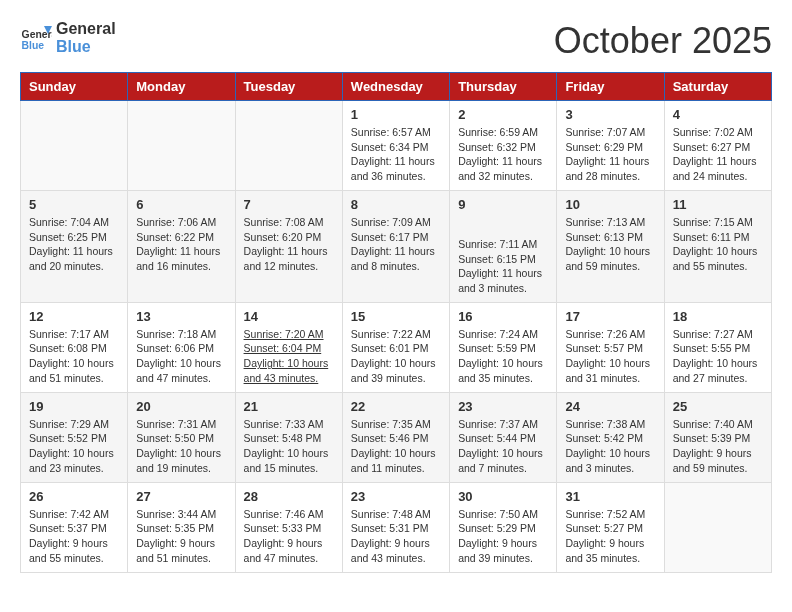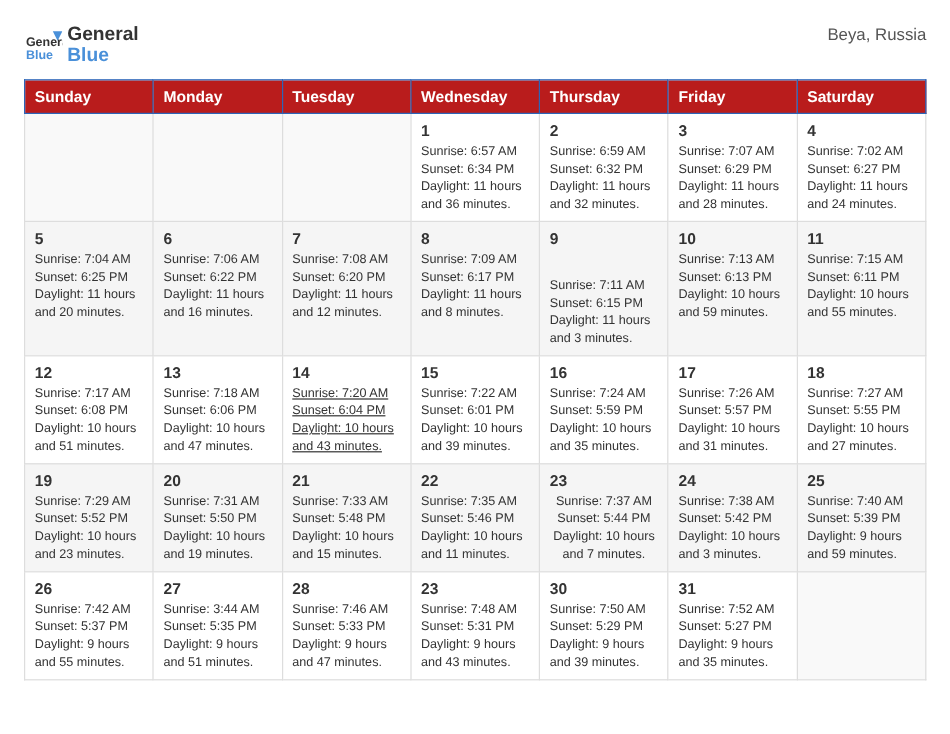--- a/index.html
+++ b/index.html
@@ -91,21 +91,21 @@
       <text x="2" y="20" font-size="13" font-weight="bold" fill="#333">General</text>
       <text x="2" y="34" font-size="13" font-weight="bold" fill="#4a90d9">Blue</text>
       <polygon points="30,5 40,5 35,15" fill="#4a90d9"></polygon>
     </svg>
     <div>
       <div style="font-size:16px;font-weight:bold;color:#333;">General</div>
       <div style="font-size:16px;font-weight:bold;color:#4a90d9;">Blue</div>
     </div>
   </div>
   <div class="title-area">
-    <div class="location">Beya, Russia</div>
+    <div class="month-title">October 2025</div>
   </div>
 </div>
 
 <table class="calendar">
   <thead>
     <tr>
     <th>Sunday</th>
         <th>Monday</th>
         <th>Tuesday</th>
         <th>Wednesday</th>
@@ -274,21 +274,21 @@
         </td>
         <td class="shaded">
           <span class="day-number">22</span>
           <div class="day-info" style="white-space: pre-line;">Sunrise: 7:35 AM
 Sunset: 5:46 PM
 Daylight: 10 hours
 and 11 minutes.</div>
         </td>
         <td class="shaded">
           <span class="day-number">23</span>
-          <div class="day-info" style="white-space: pre-line; text-align: center;">Sunrise: 7:37 AM
+          <div class="day-info" style="white-space: pre-line;">Sunrise: 7:37 AM
 Sunset: 5:44 PM
 Daylight: 10 hours
 and 7 minutes.</div>
         </td>
         <td class="shaded">
           <span class="day-number">24</span>
           <div class="day-info" style="white-space: pre-line;">Sunrise: 7:38 AM
 Sunset: 5:42 PM
 Daylight: 10 hours
 and 3 minutes.</div>

